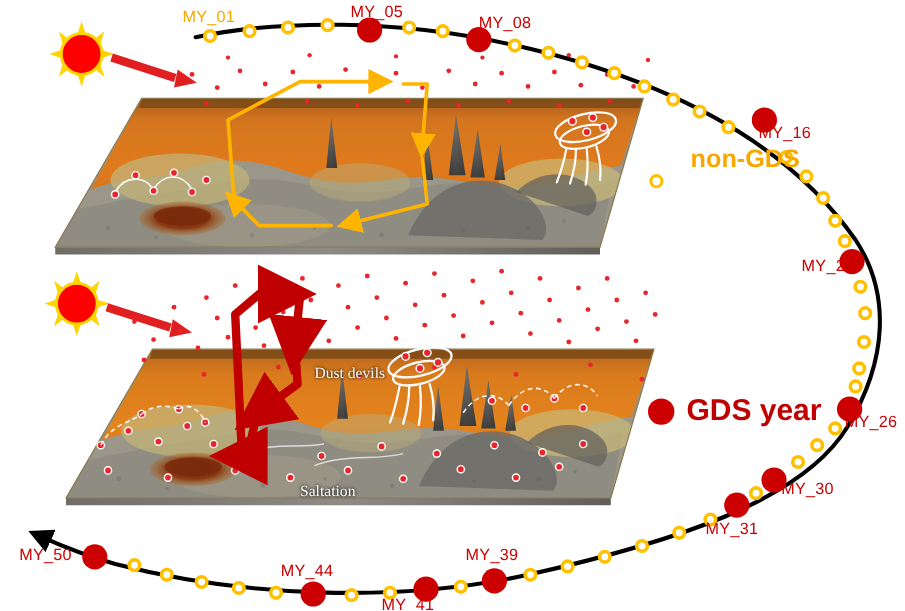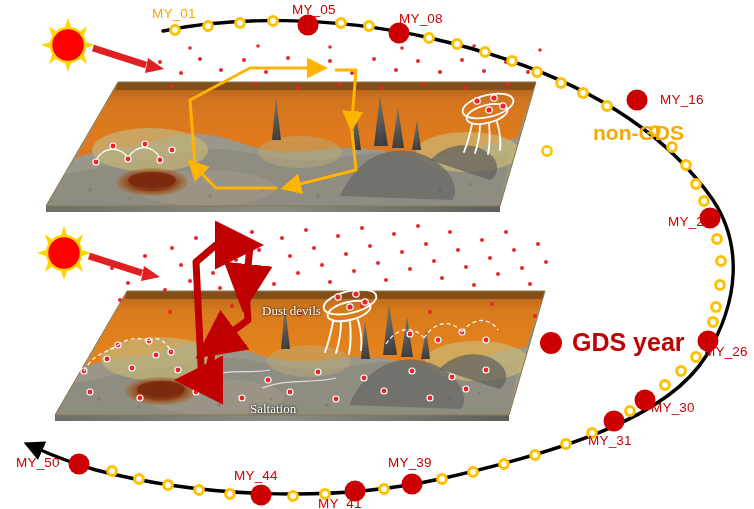--- a/index.html
+++ b/index.html
@@ -15,21 +15,21 @@
   .my-label{
     position:absolute;font-weight:normal;font-size:13.5px;
     letter-spacing:0.2px;white-space:nowrap;
   }
   .my-label.gds{color:#cc0000;}
   .my-label.nongds{color:#F5A800;}
 
   .legend-text{
     position:absolute;font-weight:bold;white-space:nowrap;line-height:1.05;
   }
-  .legend-nongds{color:#F7A800;font-size:21px;text-align:right;}
+  .legend-nongds{color:#F7A800;font-size:21px;text-align:center;}
   .legend-gds{color:#C00000;font-size:25px;}
 
   .panel-text{
     position:absolute;color:#ffffff;white-space:nowrap;
     font-family:"Liberation Serif", serif;
     text-shadow:0 0 3px rgba(0,0,0,.75),0 0 2px rgba(0,0,0,.6);
   }
   .t-dustdevils{font-size:13px;}
   .t-saltation{font-size:13px;}
 </style>
@@ -484,21 +484,21 @@
         <circle cx="355" cy="491" r="10.5" fill="#CC0000"></circle>
         <circle cx="261" cy="495" r="10.5" fill="#CC0000"></circle>
         <circle cx="79" cy="464" r="10.5" fill="#CC0000"></circle>
       </g>
   </svg>
 
   <div id="label-layer" class="layer">
       <div class="my-label nongds" style="left: 152px; top: 6px;">MY_01</div>
       <div class="my-label gds" style="left: 292px; top: 2px;">MY_05</div>
       <div class="my-label gds" style="left: 399px; top: 11px;">MY_08</div>
-      <div class="my-label gds" style="left: 632px; top: 92px; margin-left: 28px;">MY_16</div>
+      <div class="my-label gds" style="left: 632px; top: 103px;">MY_16</div>
       <div class="my-label gds" style="left: 668px; top: 214px;">MY_21</div>
       <div class="my-label gds" style="left: 704px; top: 344px;">MY_26</div>
       <div class="my-label gds" style="left: 651px; top: 400px;">MY_30</div>
       <div class="my-label gds" style="left: 588px; top: 421px; margin-top: 12px;">MY_31</div>
       <div class="my-label gds" style="left: 388px; top: 455px;">MY_39</div>
       <div class="my-label gds" style="left: 318px; top: 464px; margin-top: 32px;">MY_41</div>
       <div class="my-label gds" style="left: 234px; top: 468px;">MY_44</div>
       <div class="my-label gds" style="left: 16px; top: 455px;">MY_50</div>
     </div>
 

